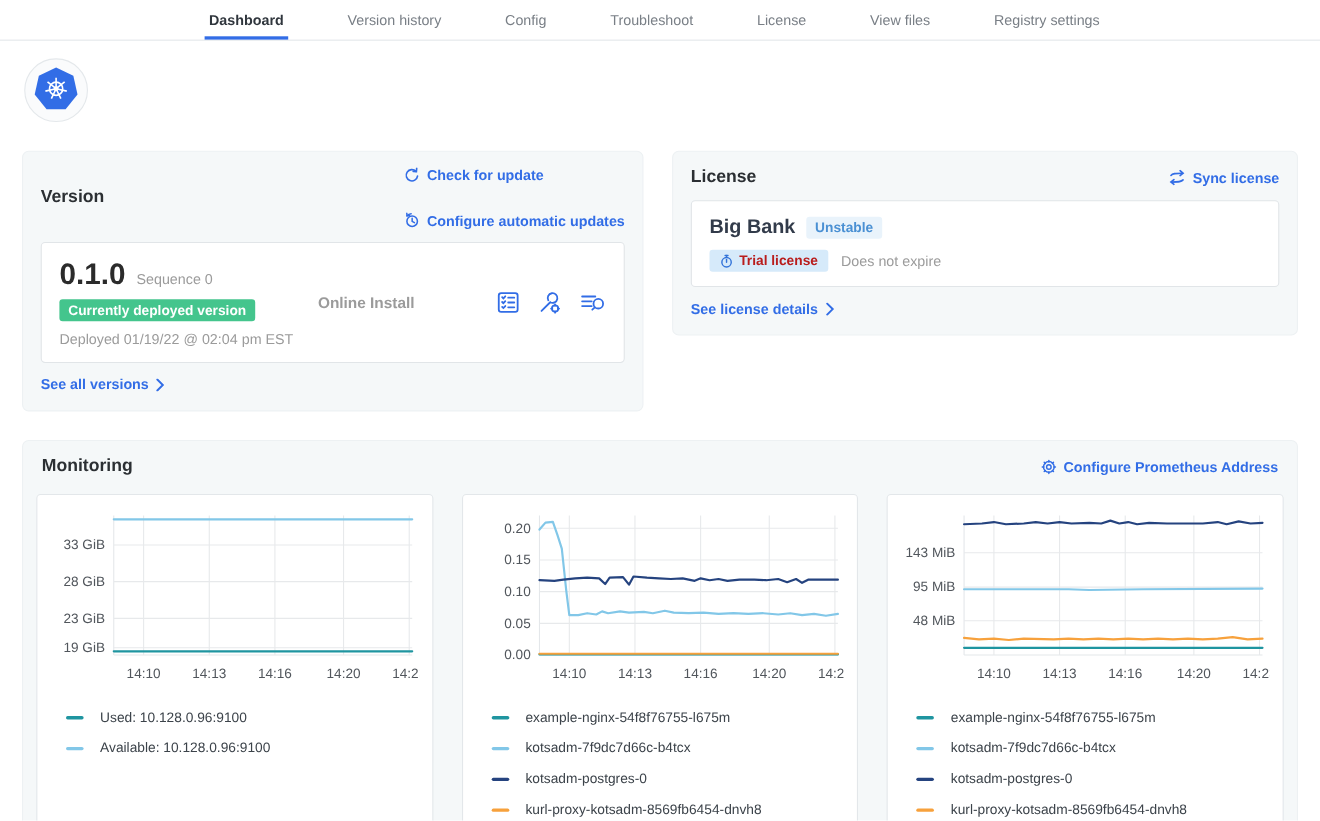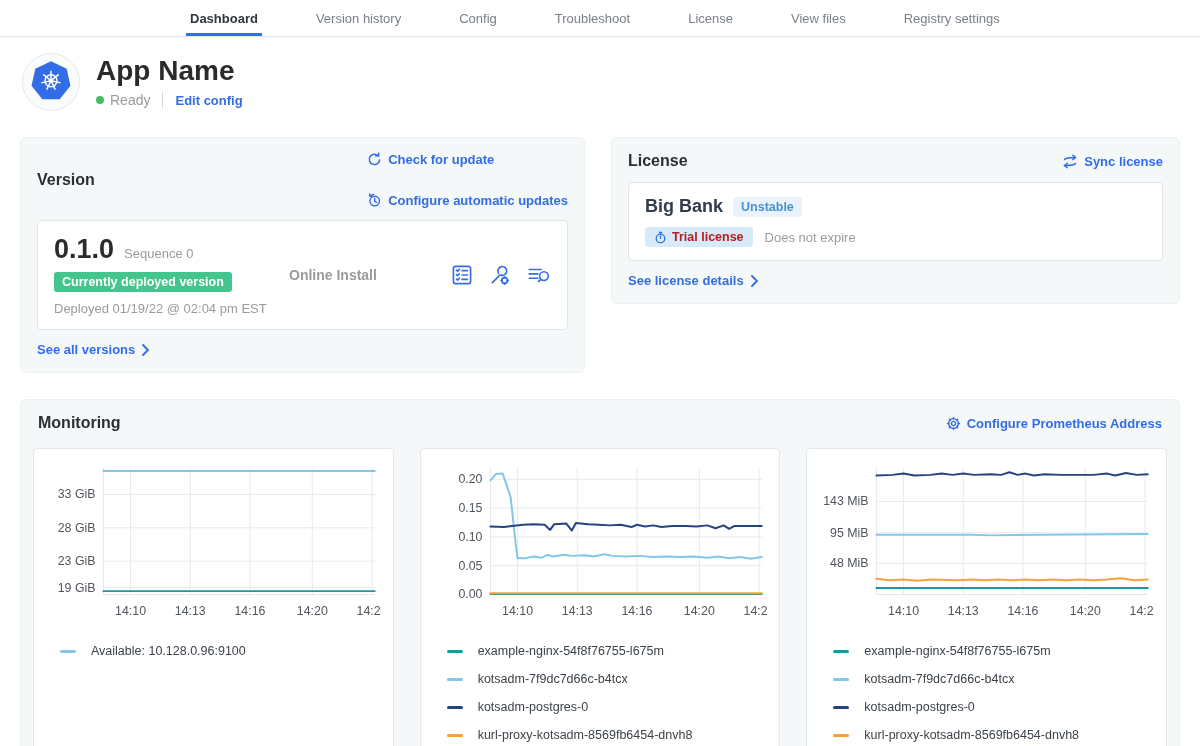--- a/index.html
+++ b/index.html
@@ -102,29 +102,20 @@
           <line x1="32" y1="31" x2="43.7" y2="21.6"></line>
           <line x1="32" y1="31" x2="46.6" y2="34.3"></line>
           <line x1="32" y1="31" x2="38.5" y2="44.5"></line>
           <line x1="32" y1="31" x2="25.5" y2="44.5"></line>
           <line x1="32" y1="31" x2="17.4" y2="34.3"></line>
           <line x1="32" y1="31" x2="20.3" y2="21.6"></line>
         </g>
         <circle cx="32" cy="31" r="3.4" fill="#fff"></circle>
       </svg>
     </span>
-  </div>
-  <div class="app-head-text">
-    <div class="app-title">App Name</div>
-    <div class="app-sub">
-      <span class="status-dot"></span>
-      <span class="status-text">Ready</span>
-      <span class="sub-divider"></span>
-      <a class="blue-link">Edit config</a>
-    </div>
   </div>
 </header>
 
 <div class="row1">
 
   <section class="section version-section">
     <div class="section-head">
       <div class="section-title">Version</div>
       <div class="head-links">
         <a class="blue-link">
@@ -283,20 +274,24 @@
           <line x1="58" y1="68.63157894736842" x2="332" y2="68.63157894736842" stroke="#e7e9eb" stroke-width="1"></line>
           <text x="50" y="72.63157894736842" text-anchor="end" font-size="12.5" fill="#51565c" font-family="Liberation Sans, sans-serif">28 GiB</text>
           <line x1="58" y1="102.31578947368422" x2="332" y2="102.31578947368422" stroke="#e7e9eb" stroke-width="1"></line>
           <text x="50" y="106.31578947368422" text-anchor="end" font-size="12.5" fill="#51565c" font-family="Liberation Sans, sans-serif">23 GiB</text>
           <line x1="58" y1="129.26315789473685" x2="332" y2="129.26315789473685" stroke="#e7e9eb" stroke-width="1"></line>
           <text x="50" y="133.26315789473685" text-anchor="end" font-size="12.5" fill="#51565c" font-family="Liberation Sans, sans-serif">19 GiB</text>
           <polyline points="58.0,132.6 332.0,132.6" fill="none" stroke="#1f95a0" stroke-width="2" stroke-linejoin="round" stroke-linecap="round"></polyline>
           <polyline points="58.0,11.4 332.0,11.4" fill="none" stroke="#82c7e8" stroke-width="2" stroke-linejoin="round" stroke-linecap="round"></polyline>
         </svg>
         <div class="legend">
+          <div class="legend-item">
+            <span class="legend-dash" style="background: rgb(31, 149, 160);"></span>
+            <span class="legend-label">Used: 10.128.0.96:9100</span>
+          </div>
           <div class="legend-item">
             <span class="legend-dash" style="background: rgb(130, 199, 232);"></span>
             <span class="legend-label">Available: 10.128.0.96:9100</span>
           </div>
         </div>
       </div>
       <div class="chart-card">
         <svg viewBox="0 0 338 168" class="chart-svg">
           <line x1="58" y1="8" x2="58" y2="136" stroke="#e4e7ea" stroke-width="1"></line>
           <line x1="58" y1="136" x2="332" y2="136" stroke="#e4e7ea" stroke-width="1"></line>

